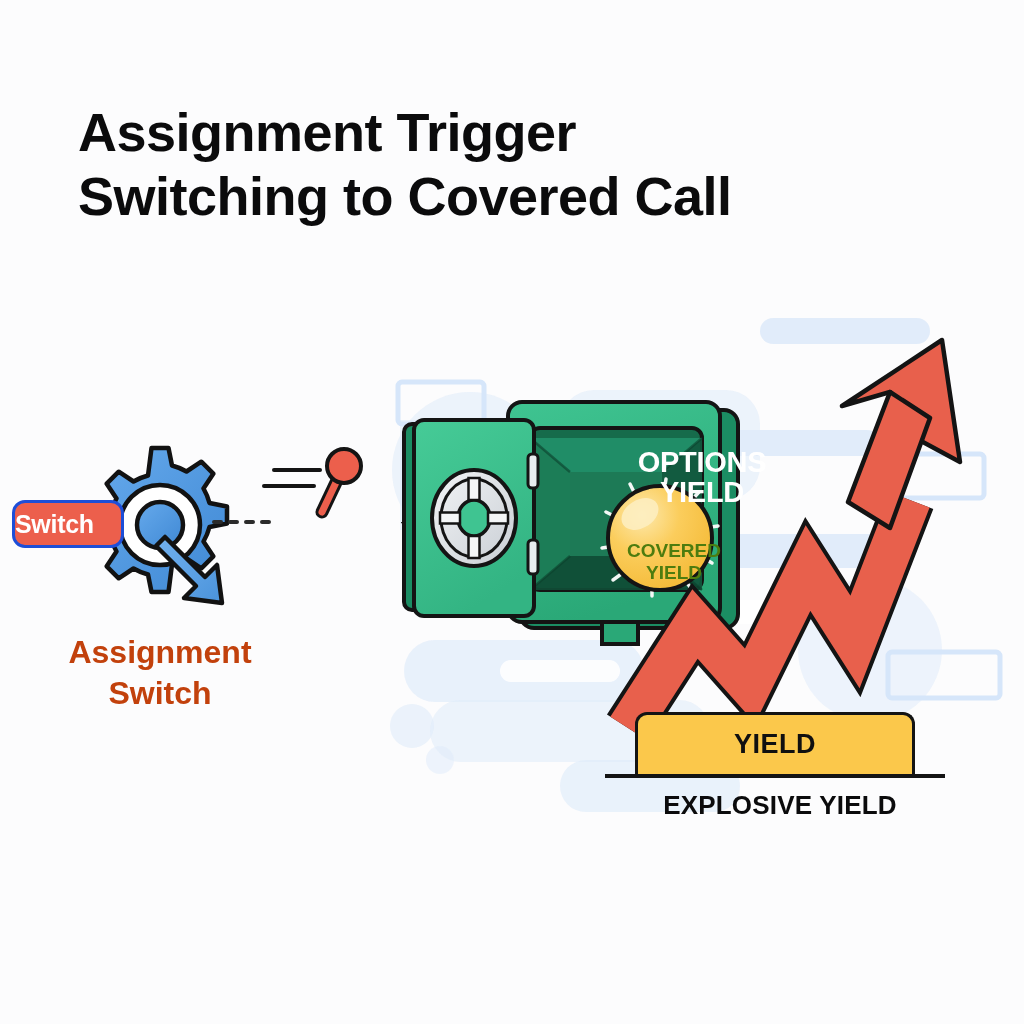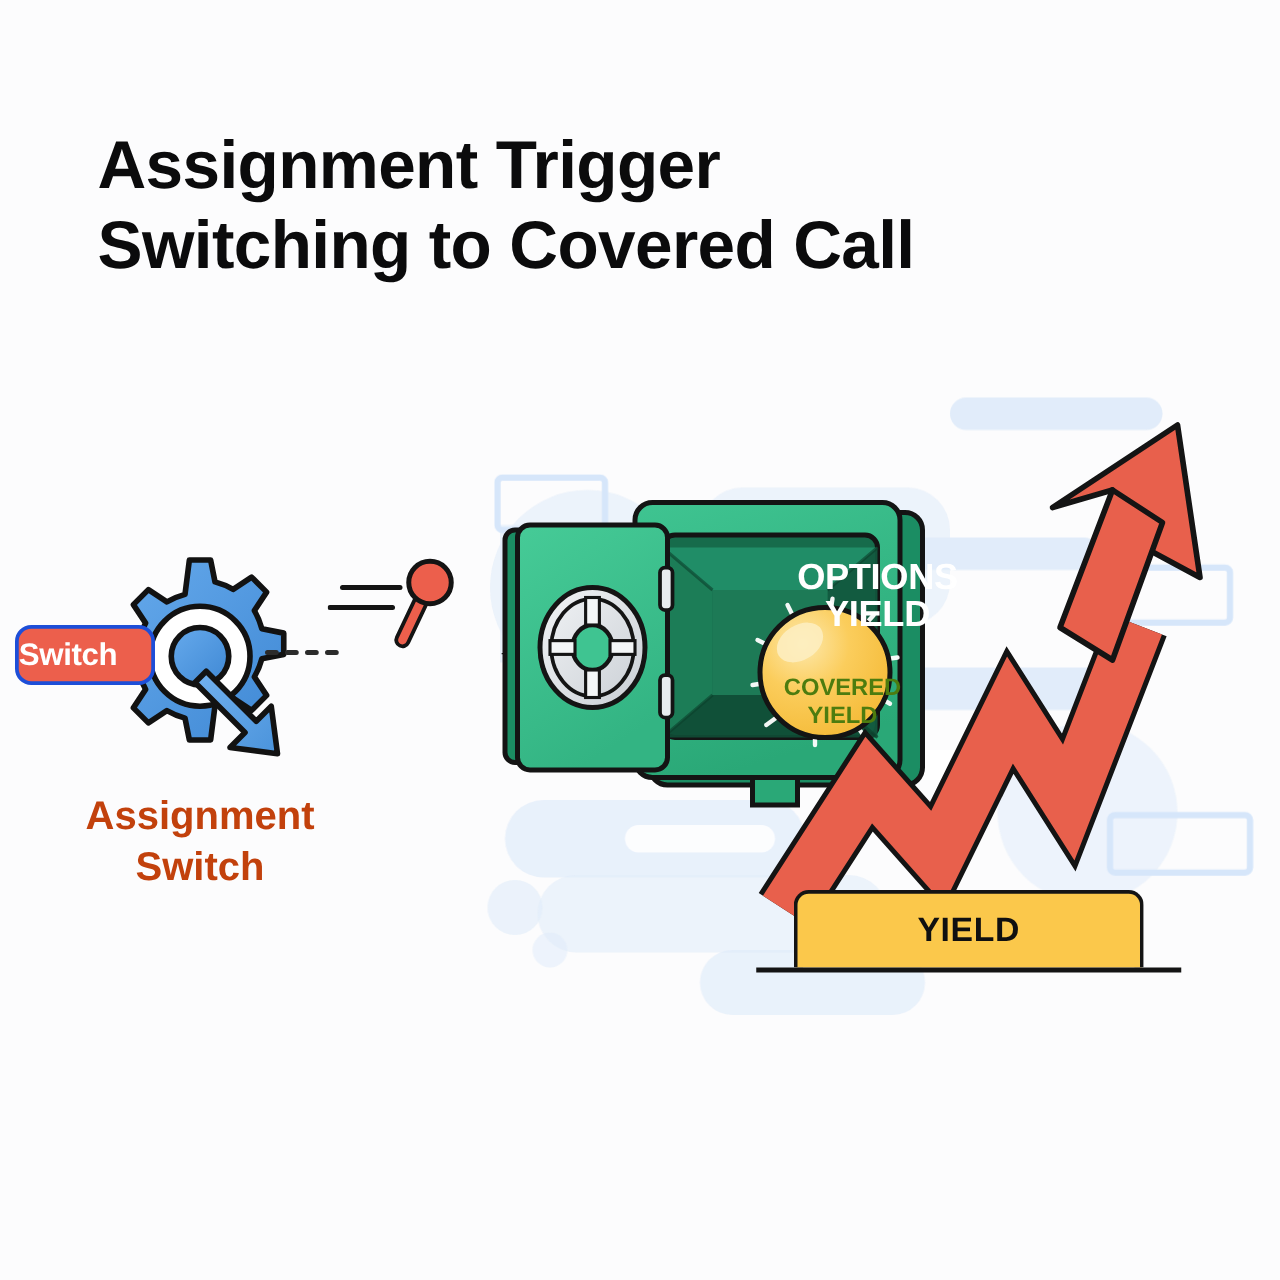--- a/index.html
+++ b/index.html
@@ -383,15 +383,16 @@
     <path d="M352 10 L370 132 L318 104 L288 126 L300 62 L252 76 Z" fill="#e8604c" stroke="#141414" stroke-width="4.5" stroke-linejoin="round"></path>
 
     <path d="M300 198 L258 172 L300 62 L340 88 Z" fill="#e8604c" stroke="#141414" stroke-width="4.5" stroke-linejoin="round"></path>
   </svg>
 
   <div id="yield-node">
     <div id="yield-box">
       <span id="yield-label">YIELD</span>
     </div>
     <div id="yield-baseline"></div>
+    <div id="yield-caption">EXPLOSIVE YIELD</div>
   </div>
 
 </div>
 
 </body></html>

